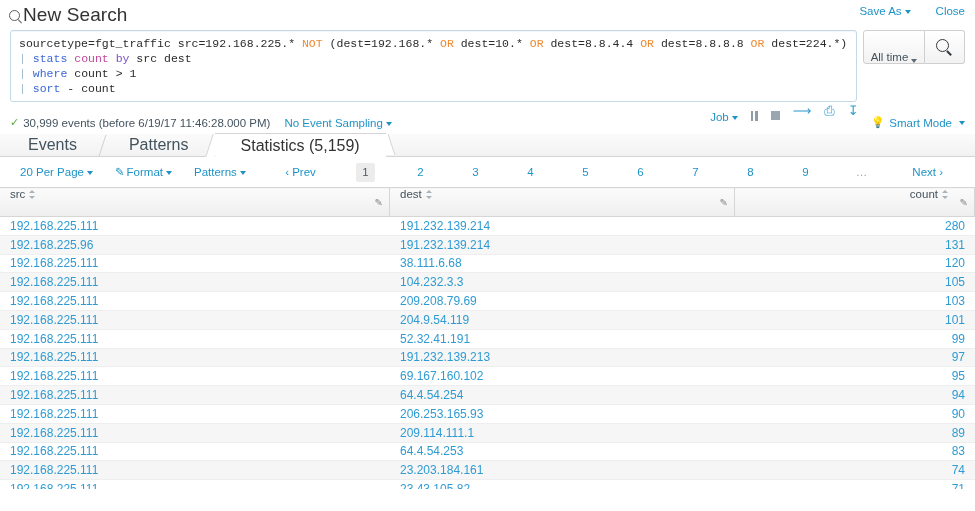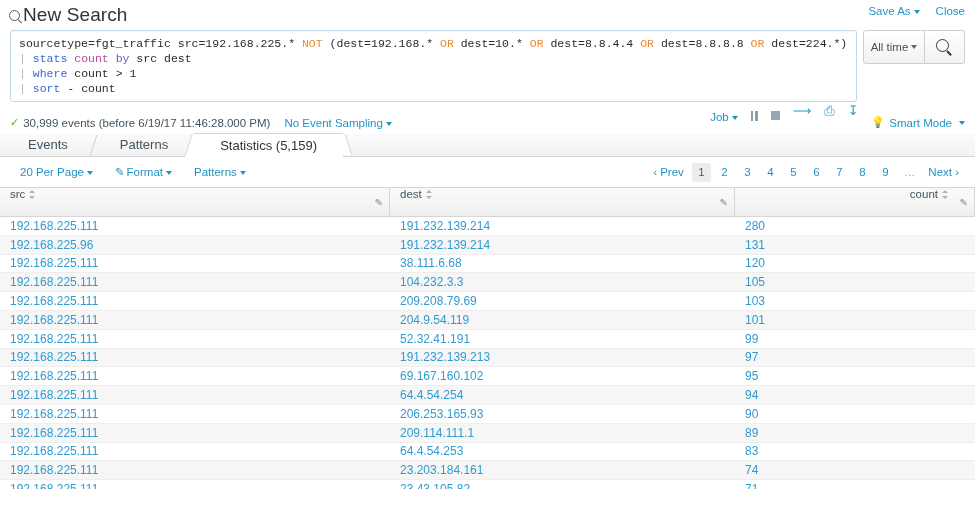--- a/index.html
+++ b/index.html
@@ -33,21 +33,21 @@
   .search-glyph::after {
     content: ""; position: absolute; left: 9.5px; top: 10px;
     width: 5px; height: 1.4px; background: #5c5c5c;
     transform: rotate(45deg); transform-origin: left center;
   }
   .page-title {
     font-size: 19px; color: #333333; font-weight: 400; letter-spacing: 0.1px;
   }
   .header-actions {
     position: absolute; right: 10px; top: 5px;
-    display: flex; align-items: center; gap: 16px;
+    display: flex; align-items: center; gap: 25px;
     font-size: 11.5px;
   }
   .hlink { color: #1e93c6; cursor: pointer; white-space: nowrap; }
   .caret-dn {
     display: inline-block; width: 0; height: 0; margin-left: 3px;
     border-left: 3.2px solid transparent; border-right: 3.2px solid transparent;
     border-top: 4px solid #1e93c6; vertical-align: 1px;
   }
 
   
@@ -76,21 +76,21 @@
   .tok-kw    { color: #7b52c9; margin-top: 24px; }
   .tok-bool  { color: #ef8b34; }
   .tok-plain { color: #2b2b2b; }
 
   .time-picker {
     width: 62px; height: 34px;
     border: 1px solid #cfcfcf; border-left: 1px solid #cfcfcf;
     border-radius: 3px 0 0 3px;
     background: linear-gradient(#ffffff, #f2f2f2);
     margin-left: 6px;
-    display: flex; align-items: center; justify-content: center;
+    display: flex; align-items: flex-end; justify-content: center;
     font-size: 11.5px; color: #43535e; cursor: pointer;
   }
   .time-picker .caret-dn { border-top-color: #5b6b76; }
   .search-btn {
     width: 40px; height: 34px;
     border: 1px solid #cfcfcf; border-left: none;
     border-radius: 0 3px 3px 0;
     background: linear-gradient(#ffffff, #f2f2f2);
     display: flex; align-items: center; justify-content: center;
     cursor: pointer;
@@ -137,21 +137,21 @@
     border-bottom: 1px solid #d4d4d4;
     background: linear-gradient(#fbfbfb,#f2f2f2);
     display: flex; align-items: flex-end;
     padding-left: 2px;
   }
   .tab {
     position: relative;
     height: 23px;
     padding: 0 26px;
     display: flex; align-items: center;
-    font-size: 13px; color: #43535e;
+    font-size: 16px; color: #43535e;
     cursor: pointer;
     background: transparent;
   }
   .tab::after {
     content: ""; position: absolute; right: 0; top: 2px;
     width: 1px; height: 21px; background: #d0d0d0;
     transform: skewX(-18deg);
   }
   .tab.active {
     background: #ffffff;
@@ -182,21 +182,21 @@
   .tool-link { color:#1e93c6; cursor:pointer; margin-right: 22px; white-space: nowrap; }
   .fmt-pencil { color:#1e93c6; margin-right:2px; display:inline-block; transform: rotate(0deg); }
   .pager {
     position: absolute; right: 10px; top: 0; height: 30px;
     display: flex; align-items: center; font-size: 11.5px; gap: 0;
   }
   .pg {
     min-width: 19px; height: 19px; padding: 0 5px;
     display: flex; align-items: center; justify-content: center;
     color: #1e93c6; cursor: pointer; border-radius: 2px;
-    margin: 0 2px;
+    margin: 0 18px;
   }
   .pg.current { background: #ececec; color: #4f5a61; cursor: default; }
   .pg.dots { color: #9aa7b0; cursor: default; }
   .pg.edge { padding: 0 4px; }
 
   
   .tbl { width: 975px; border-collapse: collapse; table-layout: fixed; }
   .tbl th {
     background: linear-gradient(#fbfbfb,#eeeeee);
     border-top: 1px solid #d6d6d6;
@@ -228,21 +228,21 @@
   .sortarrows::after  { bottom: 1px; border-top: 3.6px solid #aab3b9; }
 
   .tbl td {
     height: 18.8px;
     font-size: 12px;
     color: #2f9bd2;
     padding: 0 8px 0 10px;
     white-space: nowrap;
     border-bottom: 1px solid #eeeeee;
   }
-  .tbl td.num { text-align: left; padding-right: 10px; }
+  .tbl td.num { text-align: right; padding-right: 10px; }
   .tbl tbody tr:nth-child(even) { background: #f6f6f6; }
   .tbl tbody tr:nth-child(odd)  { background: #ffffff; }
   .cell-link { color: #2f9bd2; cursor: pointer; }
   .tablewrap { width: 975px; overflow: hidden; height: 302px; }
 </style>
 </head>
 <body>
 
 <div class="app">
 

